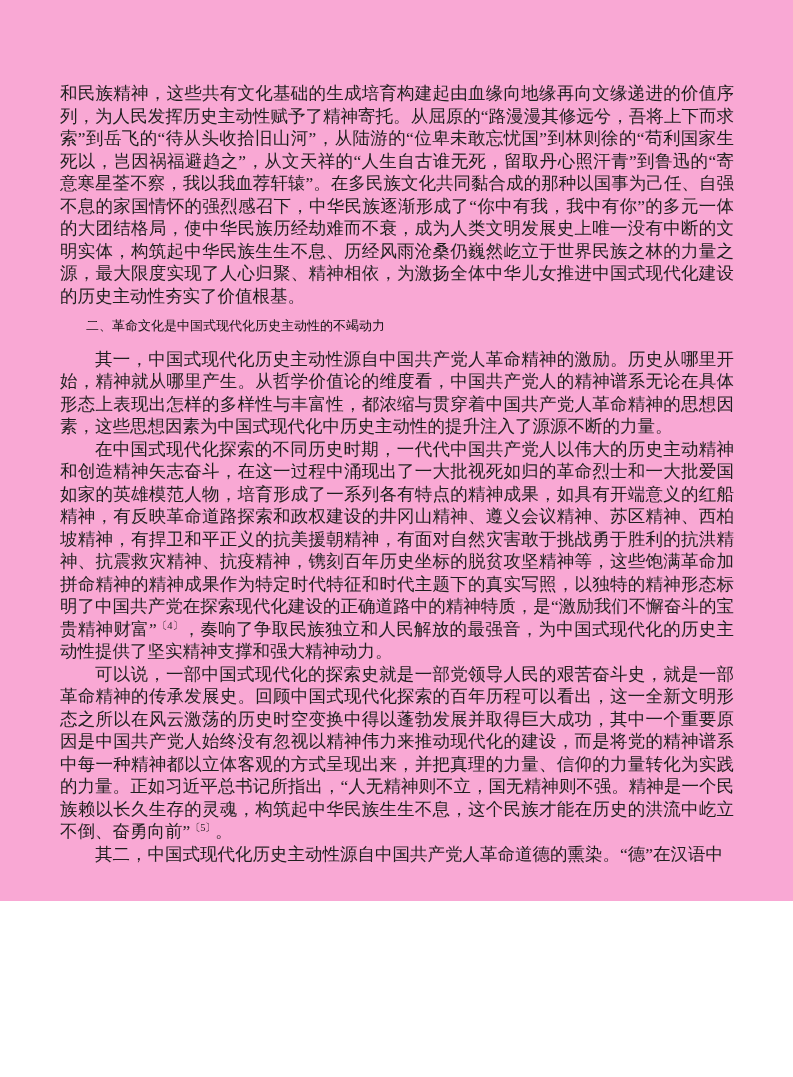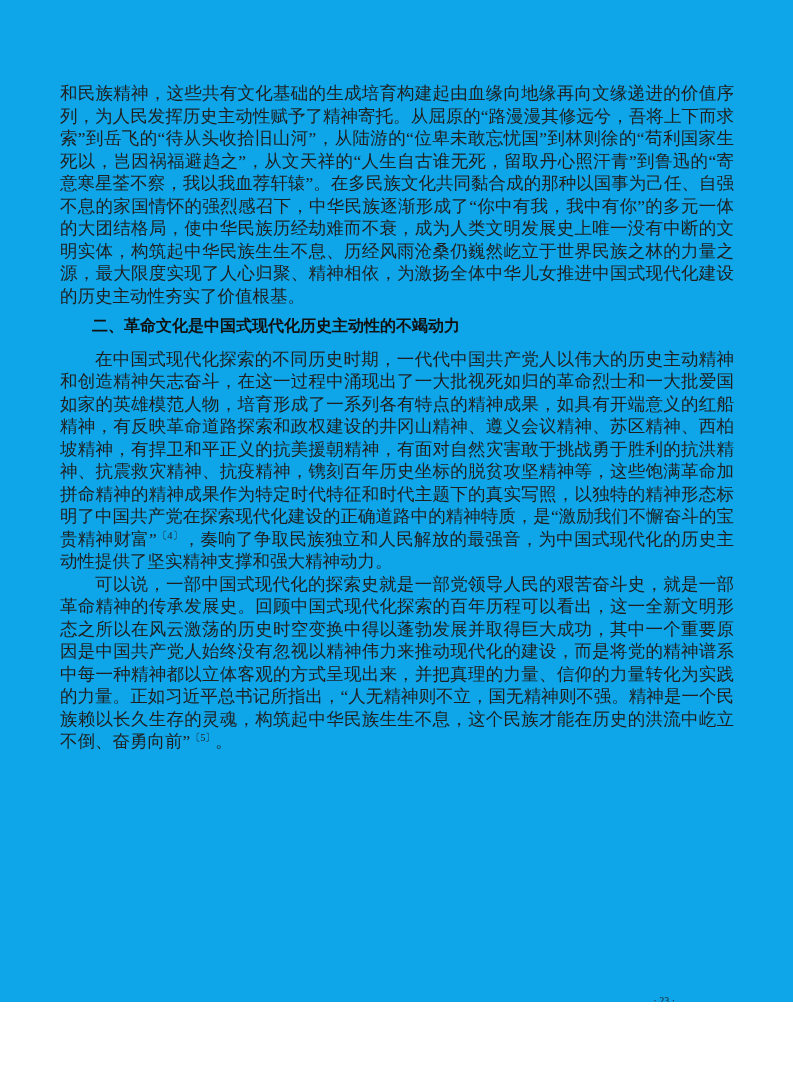--- a/index.html
+++ b/index.html
@@ -3,22 +3,22 @@
 <meta charset="utf-8">
 <style>
   html, body {
     margin: 0;
     padding: 0;
     background: #ffffff;
   }
   .page {
     position: relative;
     width: 793px;
-    height: 1002px;
-    background: #0ea5e9;
+    height: 901px;
+    background: #f9a8d4;
     overflow: hidden;
     color: #1f1f1f;
     font-family: "Liberation Serif", "DejaVu Serif", serif;
   }
   .content {
     position: absolute;
     left: 60px;
     top: 82px;
     width: 674px;
     font-size: 17.5px;
@@ -29,23 +29,23 @@
   }
   .para {
     margin: 0;
     text-indent: 2em;
   }
   .para.no-indent {
     text-indent: 0;
   }
   .heading {
     margin: 8px 0 10px 0;
-    font-size: 16px;
+    font-size: 13px;
     line-height: 22.5px;
-    font-weight: bold;
+    font-weight: normal;
     text-indent: 2em;
     font-family: "Liberation Sans", "DejaVu Sans", sans-serif;
     color: #111111;
   }
   sup.ref {
     font-size: 10.5px;
     line-height: 0;
     vertical-align: 6px;
     letter-spacing: -0.5px;
   }
@@ -62,22 +62,24 @@
 <body>
 
 <div class="page">
   <div class="content">
 
     <p class="para no-indent">和民族精神，这些共有文化基础的生成培育构建起由血缘向地缘再向文缘递进的价值序列，为人民发挥历史主动性赋予了精神寄托。从屈原的“路漫漫其修远兮，吾将上下而求索”到岳飞的“待从头收拾旧山河”，从陆游的“位卑未敢忘忧国”到林则徐的“苟利国家生死以，岂因祸福避趋之”，从文天祥的“人生自古谁无死，留取丹心照汗青”到鲁迅的“寄意寒星荃不察，我以我血荐轩辕”。在多民族文化共同黏合成的那种以国事为己任、自强不息的家国情怀的强烈感召下，中华民族逐渐形成了“你中有我，我中有你”的多元一体的大团结格局，使中华民族历经劫难而不衰，成为人类文明发展史上唯一没有中断的文明实体，构筑起中华民族生生不息、历经风雨沧桑仍巍然屹立于世界民族之林的力量之源，最大限度实现了人心归聚、精神相依，为激扬全体中华儿女推进中国式现代化建设的历史主动性夯实了价值根基。</p>
 
     <h2 class="heading">二、革命文化是中国式现代化历史主动性的不竭动力</h2>
 
 
+    <p class="para">其一，中国式现代化历史主动性源自中国共产党人革命精神的激励。历史从哪里开始，精神就从哪里产生。从哲学价值论的维度看，中国共产党人的精神谱系无论在具体形态上表现出怎样的多样性与丰富性，都浓缩与贯穿着中国共产党人革命精神的思想因素，这些思想因素为中国式现代化中历史主动性的提升注入了源源不断的力量。</p>
 
     <p class="para"><span>在中国式现代化探索的不同历史时期，一代代中国共产党人以伟大的历史主动精神和创造精神矢志奋斗，在这一过程中涌现出了一大批视死如归的革命烈士和一大批爱国如家的英雄模范人物，培育形成了一系列各有特点的精神成果，如具有开端意义的红船精神，有反映革命道路探索和政权建设的井冈山精神、遵义会议精神、苏区精神、西柏坡精神，有捍卫和平正义的抗美援朝精神，有面对自然灾害敢于挑战勇于胜利的抗洪精神、抗震救灾精神、抗疫精神，镌刻百年历史坐标的脱贫攻坚精神等，这些饱满革命加拼命精神的精神成果作为特定时代特征和时代主题下的真实写照，以独特的精神形态标明了中国共产党在探索现代化建设的正确道路中的精神特质，是“激励我们不懈奋斗的宝贵精神财富”</span><sup class="ref">〔4〕</sup><span>，奏响了争取民族独立和人民解放的最强音，为中国式现代化的历史主动性提供了坚实精神支撑和强大精神动力。</span></p>
 
     <p class="para"><span>可以说，一部中国式现代化的探索史就是一部党领导人民的艰苦奋斗史，就是一部革命精神的传承发展史。回顾中国式现代化探索的百年历程可以看出，这一全新文明形态之所以在风云激荡的历史时空变换中得以蓬勃发展并取得巨大成功，其中一个重要原因是中国共产党人始终没有忽视以精神伟力来推动现代化的建设，而是将党的精神谱系中每一种精神都以立体客观的方式呈现出来，并把真理的力量、信仰的力量转化为实践的力量。正如习近平总书记所指出，“人无精神则不立，国无精神则不强。精神是一个民族赖以长久生存的灵魂，构筑起中华民族生生不息，这个民族才能在历史的洪流中屹立不倒、奋勇向前”</span><sup class="ref">〔5〕</sup><span>。</span></p>
 
+    <p class="para">其二，中国式现代化历史主动性源自中国共产党人革命道德的熏染。“德”在汉语中</p>
 
   </div>
 
   <div class="page-number">· 23 ·</div>
 </div>
 
 </body></html>

